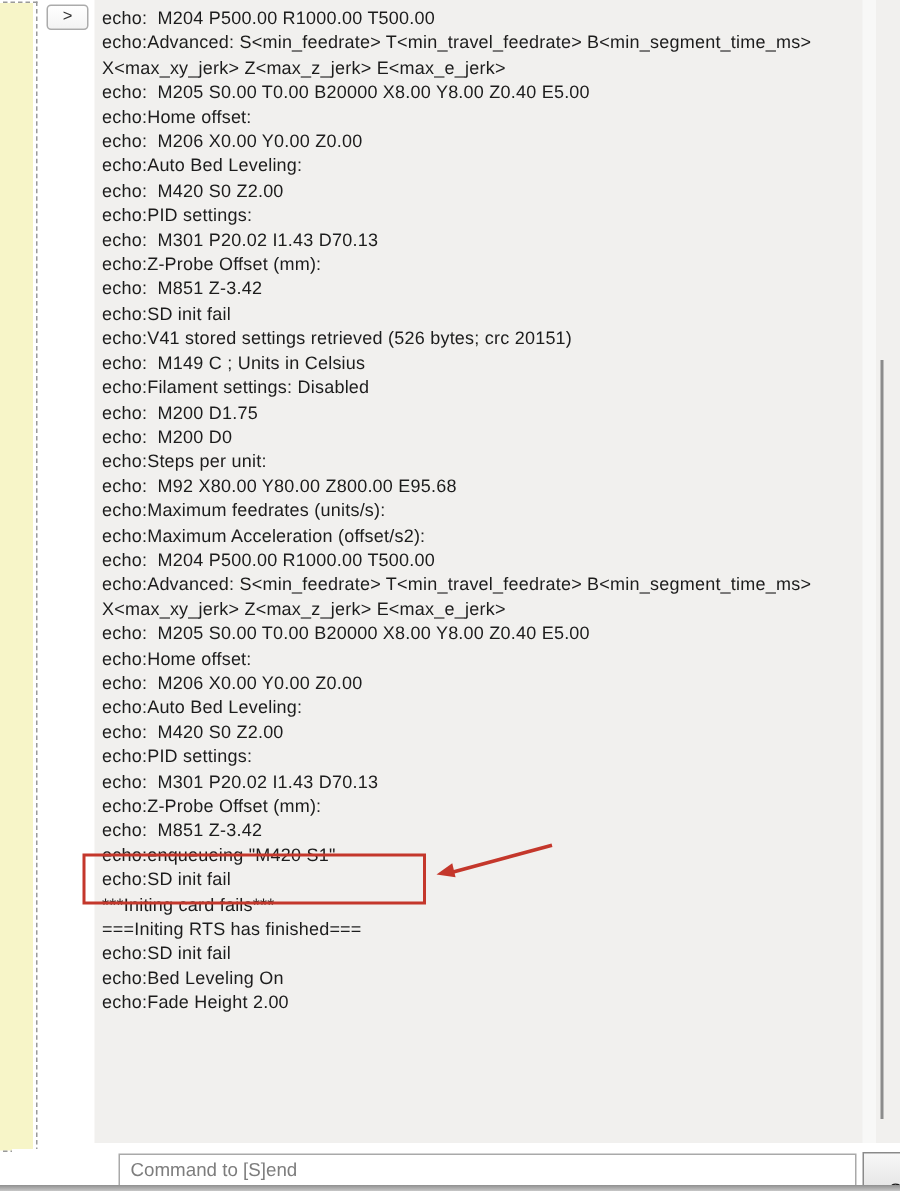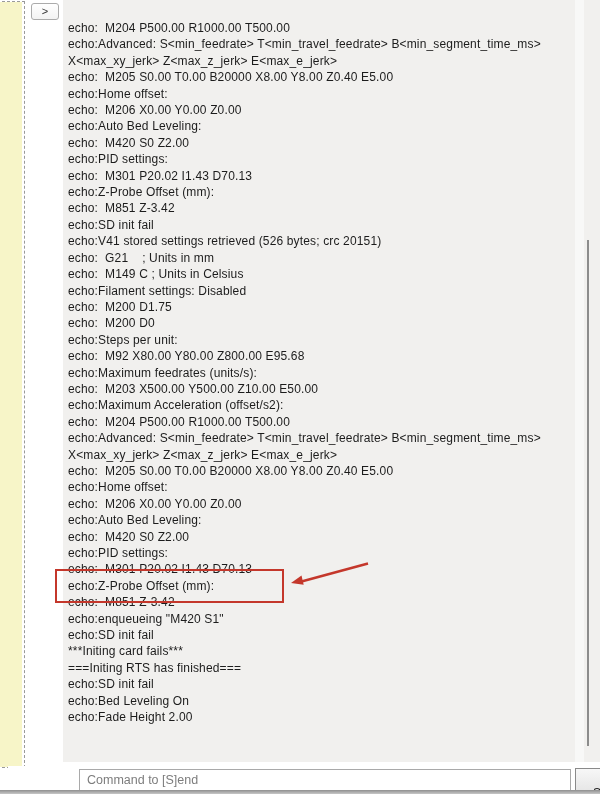--- a/index.html
+++ b/index.html
@@ -28,21 +28,21 @@
     border:1px solid #ababab;border-radius:3px;
     font-family:"Liberation Sans",sans-serif;font-size:11px;line-height:13px;
     color:#333;text-align:center;padding:0;cursor:pointer;
   }
   
   .console{
     position:absolute;left:63px;top:0;width:537px;height:762px;
     background:var(--console_bg);
   }
   .console-lines{
-    position:absolute;left:5px;top:4px;right:30px;margin-top:16px;
+    position:absolute;left:5px;top:4px;right:30px;
   }
   .console-line{
     font-family:"Liberation Sans",sans-serif;
     font-size:12px;line-height:16.4px;letter-spacing:0.15px;
     color:#1c1c1c;white-space:pre;
   }
   
   .sb-track{
     position:absolute;left:512px;top:0;width:9px;height:762px;
     background:#f8f8f7;
@@ -118,37 +118,35 @@
         <div class="console-line">echo:  M301 P20.02 I1.43 D70.13</div>
 
         <div class="console-line">echo:Z-Probe Offset (mm):</div>
 
         <div class="console-line">echo:  M851 Z-3.42</div>
 
         <div class="console-line">echo:SD init fail</div>
 
         <div class="console-line">echo:V41 stored settings retrieved (526 bytes; crc 20151)</div>
 
-        <div class="console-line">echo:  G21    ; Units in mm</div>
 
         <div class="console-line">echo:  M149 C ; Units in Celsius</div>
 
         <div class="console-line">echo:Filament settings: Disabled</div>
 
         <div class="console-line">echo:  M200 D1.75</div>
 
         <div class="console-line">echo:  M200 D0</div>
 
         <div class="console-line">echo:Steps per unit:</div>
 
         <div class="console-line">echo:  M92 X80.00 Y80.00 Z800.00 E95.68</div>
 
         <div class="console-line">echo:Maximum feedrates (units/s):</div>
 
-        <div class="console-line">echo:  M203 X500.00 Y500.00 Z10.00 E50.00</div>
 
         <div class="console-line">echo:Maximum Acceleration (offset/s2):</div>
 
 
 
         <div class="console-line">echo:  M204 P500.00 R1000.00 T500.00</div>
 
         <div class="console-line">echo:Advanced: S&lt;min_feedrate&gt; T&lt;min_travel_feedrate&gt; B&lt;min_segment_time_ms&gt;</div>
 
         <div class="console-line">X&lt;max_xy_jerk&gt; Z&lt;max_z_jerk&gt; E&lt;max_e_jerk&gt;</div>

